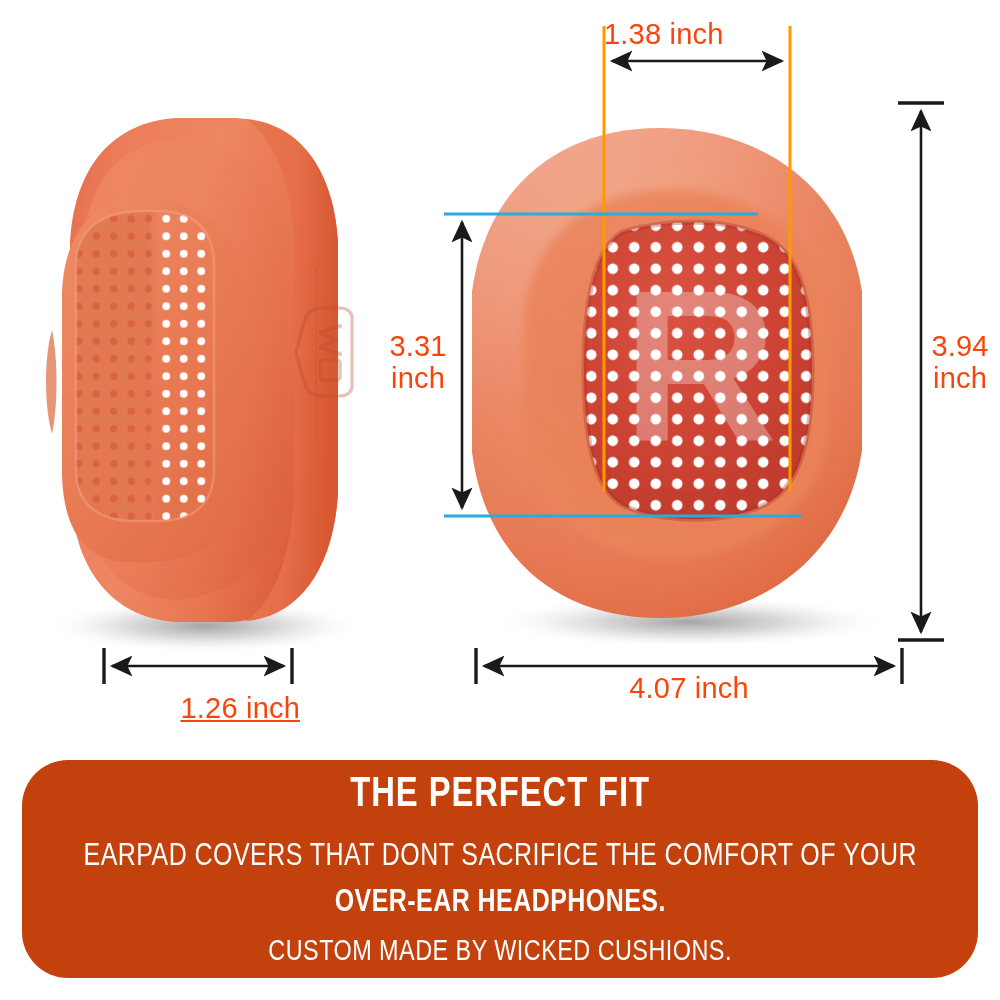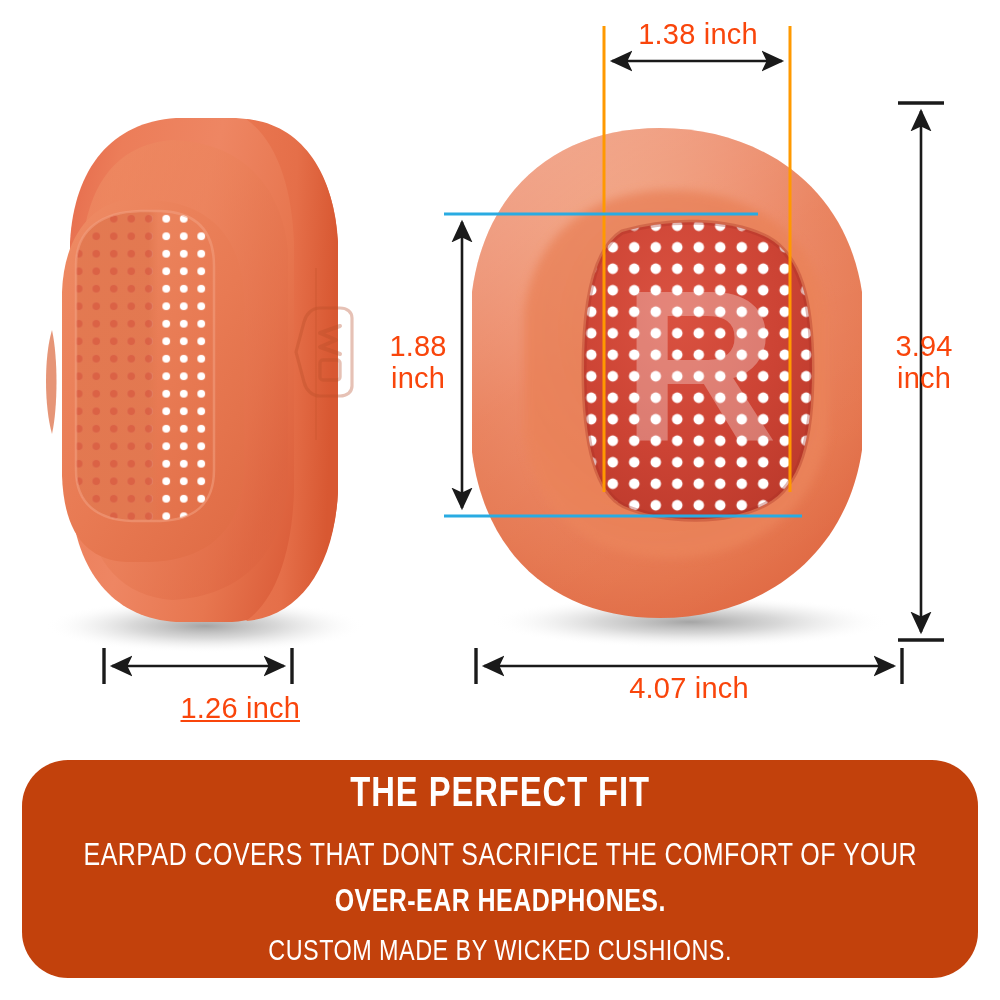--- a/index.html
+++ b/index.html
@@ -37,29 +37,28 @@
   
   .dim-label {
     position: absolute;
     color: #F9450B;
     font-family: "Liberation Sans", sans-serif;
     font-size: 29px;
     font-weight: 400;
     letter-spacing: 0.2px;
     line-height: 1.12;
     white-space: pre-line;
-    text-align: center;
   }
   #label-width-inner { left: 604px; top: 18px; width: 188px; }
   #label-height-inner {
     left: 378px; top: 330px; width: 80px;
     text-align: center;
   }
   #label-height-outer {
-    left: 884px; top: 330px; width: 80px;
+    left: 920px; top: 330px; width: 80px;
     text-align: center;
   }
   #label-width-outer-left {
     left: 92px; top: 692px; width: 208px;
     text-align: right;
     text-decoration: underline;
   }
   #label-width-outer-right {
     left: 480px; top: 672px; width: 418px;
     text-align: center;
@@ -379,21 +378,21 @@
 
     <line x1="921" y1="111" x2="921" y2="632" stroke="#1A1A1A" stroke-width="2.6" marker-start="url(#arrowStart)" marker-end="url(#arrowEnd)"></line>
 
     <line x1="112" y1="666" x2="284" y2="666" stroke="#1A1A1A" stroke-width="2.6" marker-start="url(#arrowStart)" marker-end="url(#arrowEnd)"></line>
 
     <line x1="484" y1="666" x2="894" y2="666" stroke="#1A1A1A" stroke-width="2.6" marker-start="url(#arrowStart)" marker-end="url(#arrowEnd)"></line>
   </svg>
 
   <div class="dim-label" id="label-width-inner">1.38 inch</div>
 
-  <div class="dim-label" id="label-height-inner">1.88
+  <div class="dim-label" id="label-height-inner">3.31
 inch</div>
 
   <div class="dim-label" id="label-height-outer">3.94
 inch</div>
 
   <div class="dim-label" id="label-width-outer-left">1.26 inch</div>
 
   <div class="dim-label" id="label-width-outer-right">4.07 inch</div>
 
   <div id="banner">

